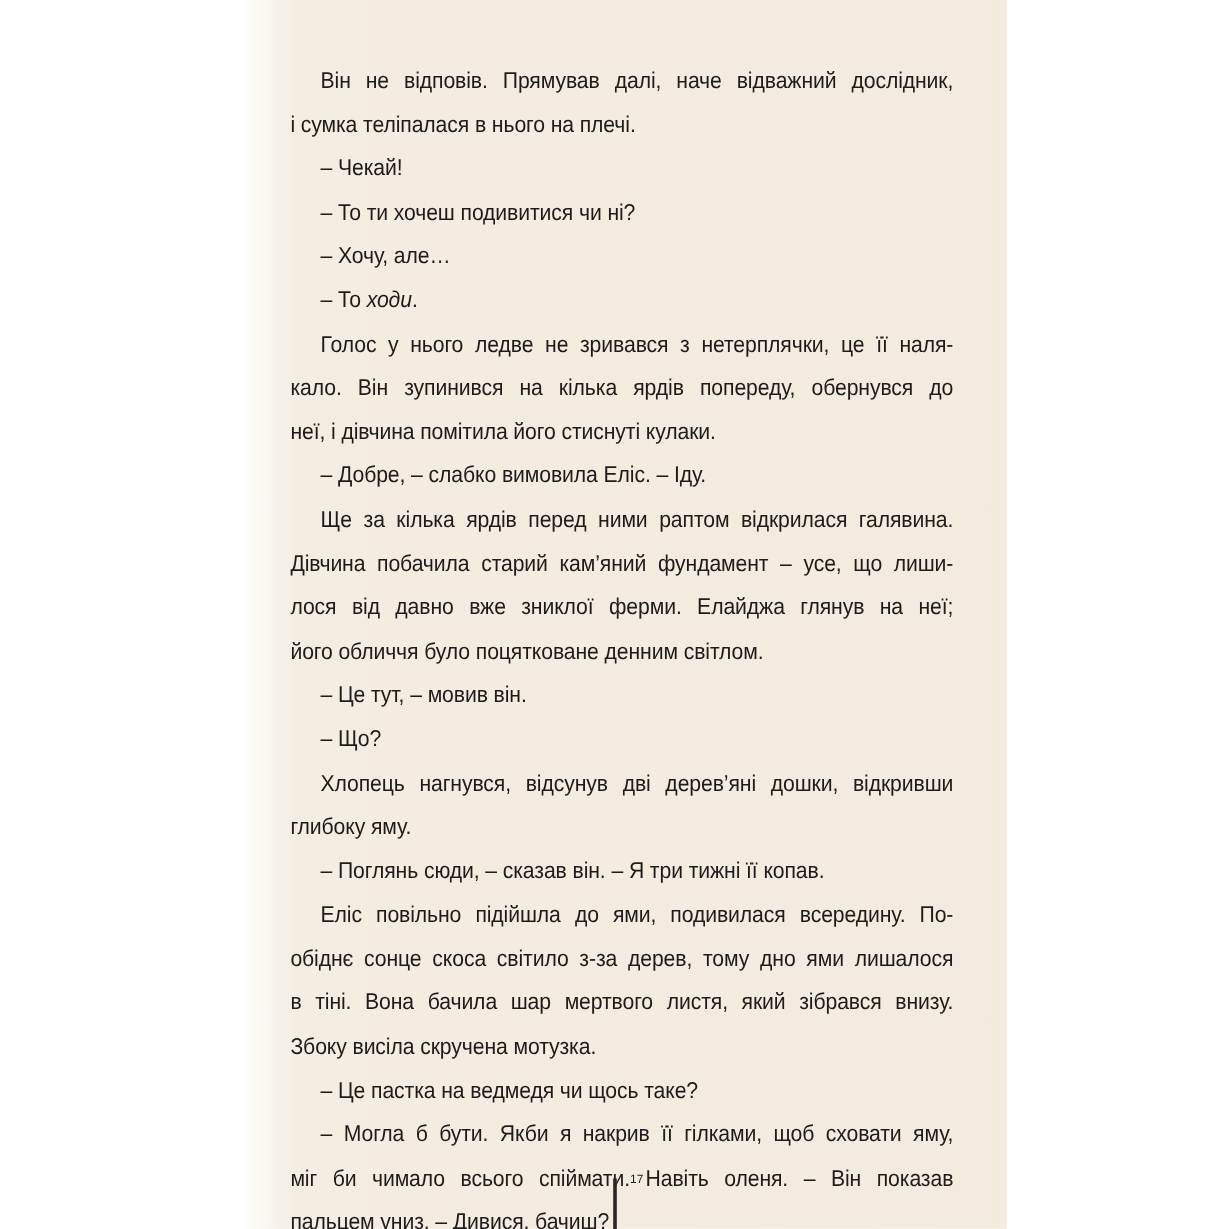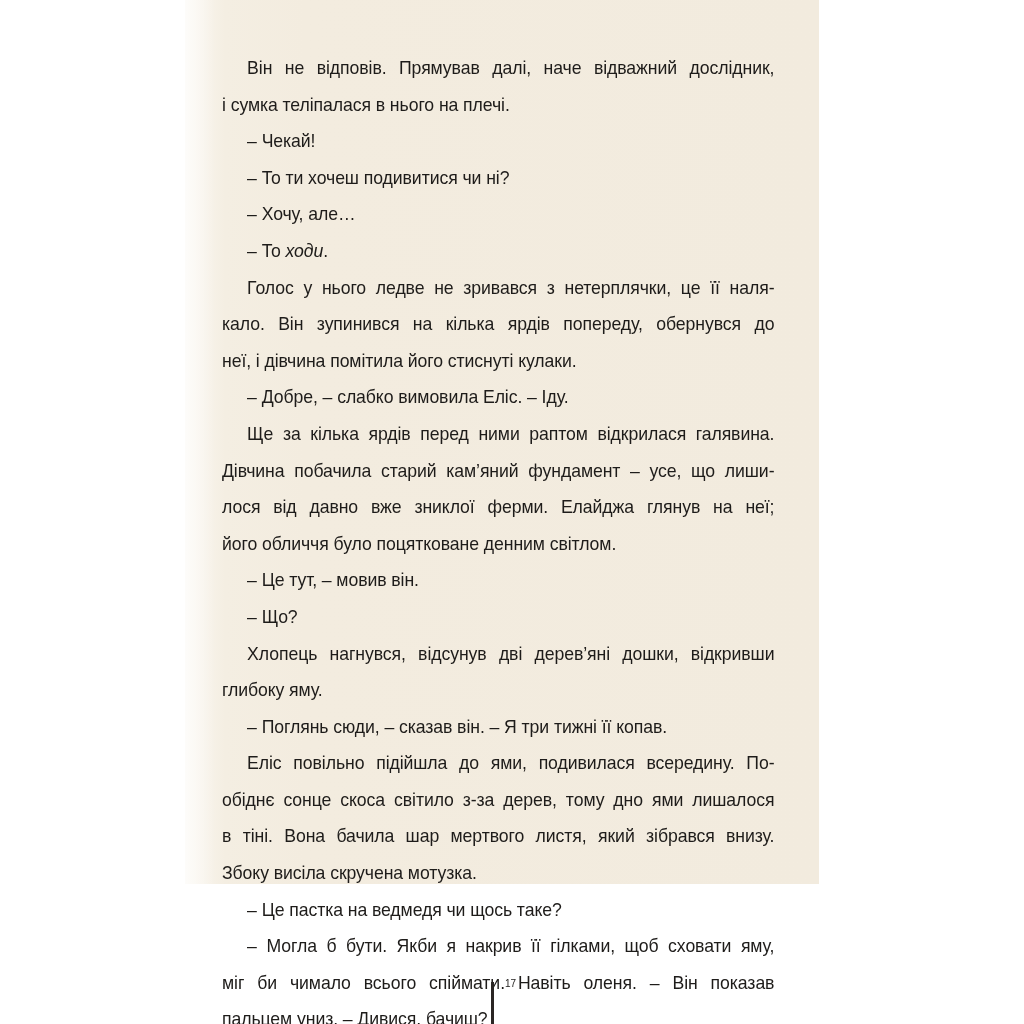--- a/index.html
+++ b/index.html
@@ -5,24 +5,24 @@
     html, body {
       margin: 0;
       padding: 0;
       width: 1024px;
       height: 1024px;
       background: #ffffff;
       overflow: hidden;
     }
     .page {
       position: absolute;
-      left: 185px;
+      left: 205px;
       top: 0;
       width: 634px;
-      height: 884px;
+      height: 1024px;
       background: linear-gradient(to right, #fbf8f2 0px, #f4eee2 40px, #f3ecdf 120px, #f2ebde 100%);
     }
     .page::before {
       content: "";
       position: absolute;
       left: -30px;
       top: 0;
       width: 60px;
       height: 1024px;
       background: linear-gradient(to right, rgba(255,255,255,1) 0%, rgba(255,255,255,0.6) 50%, rgba(255,255,255,0) 100%);

